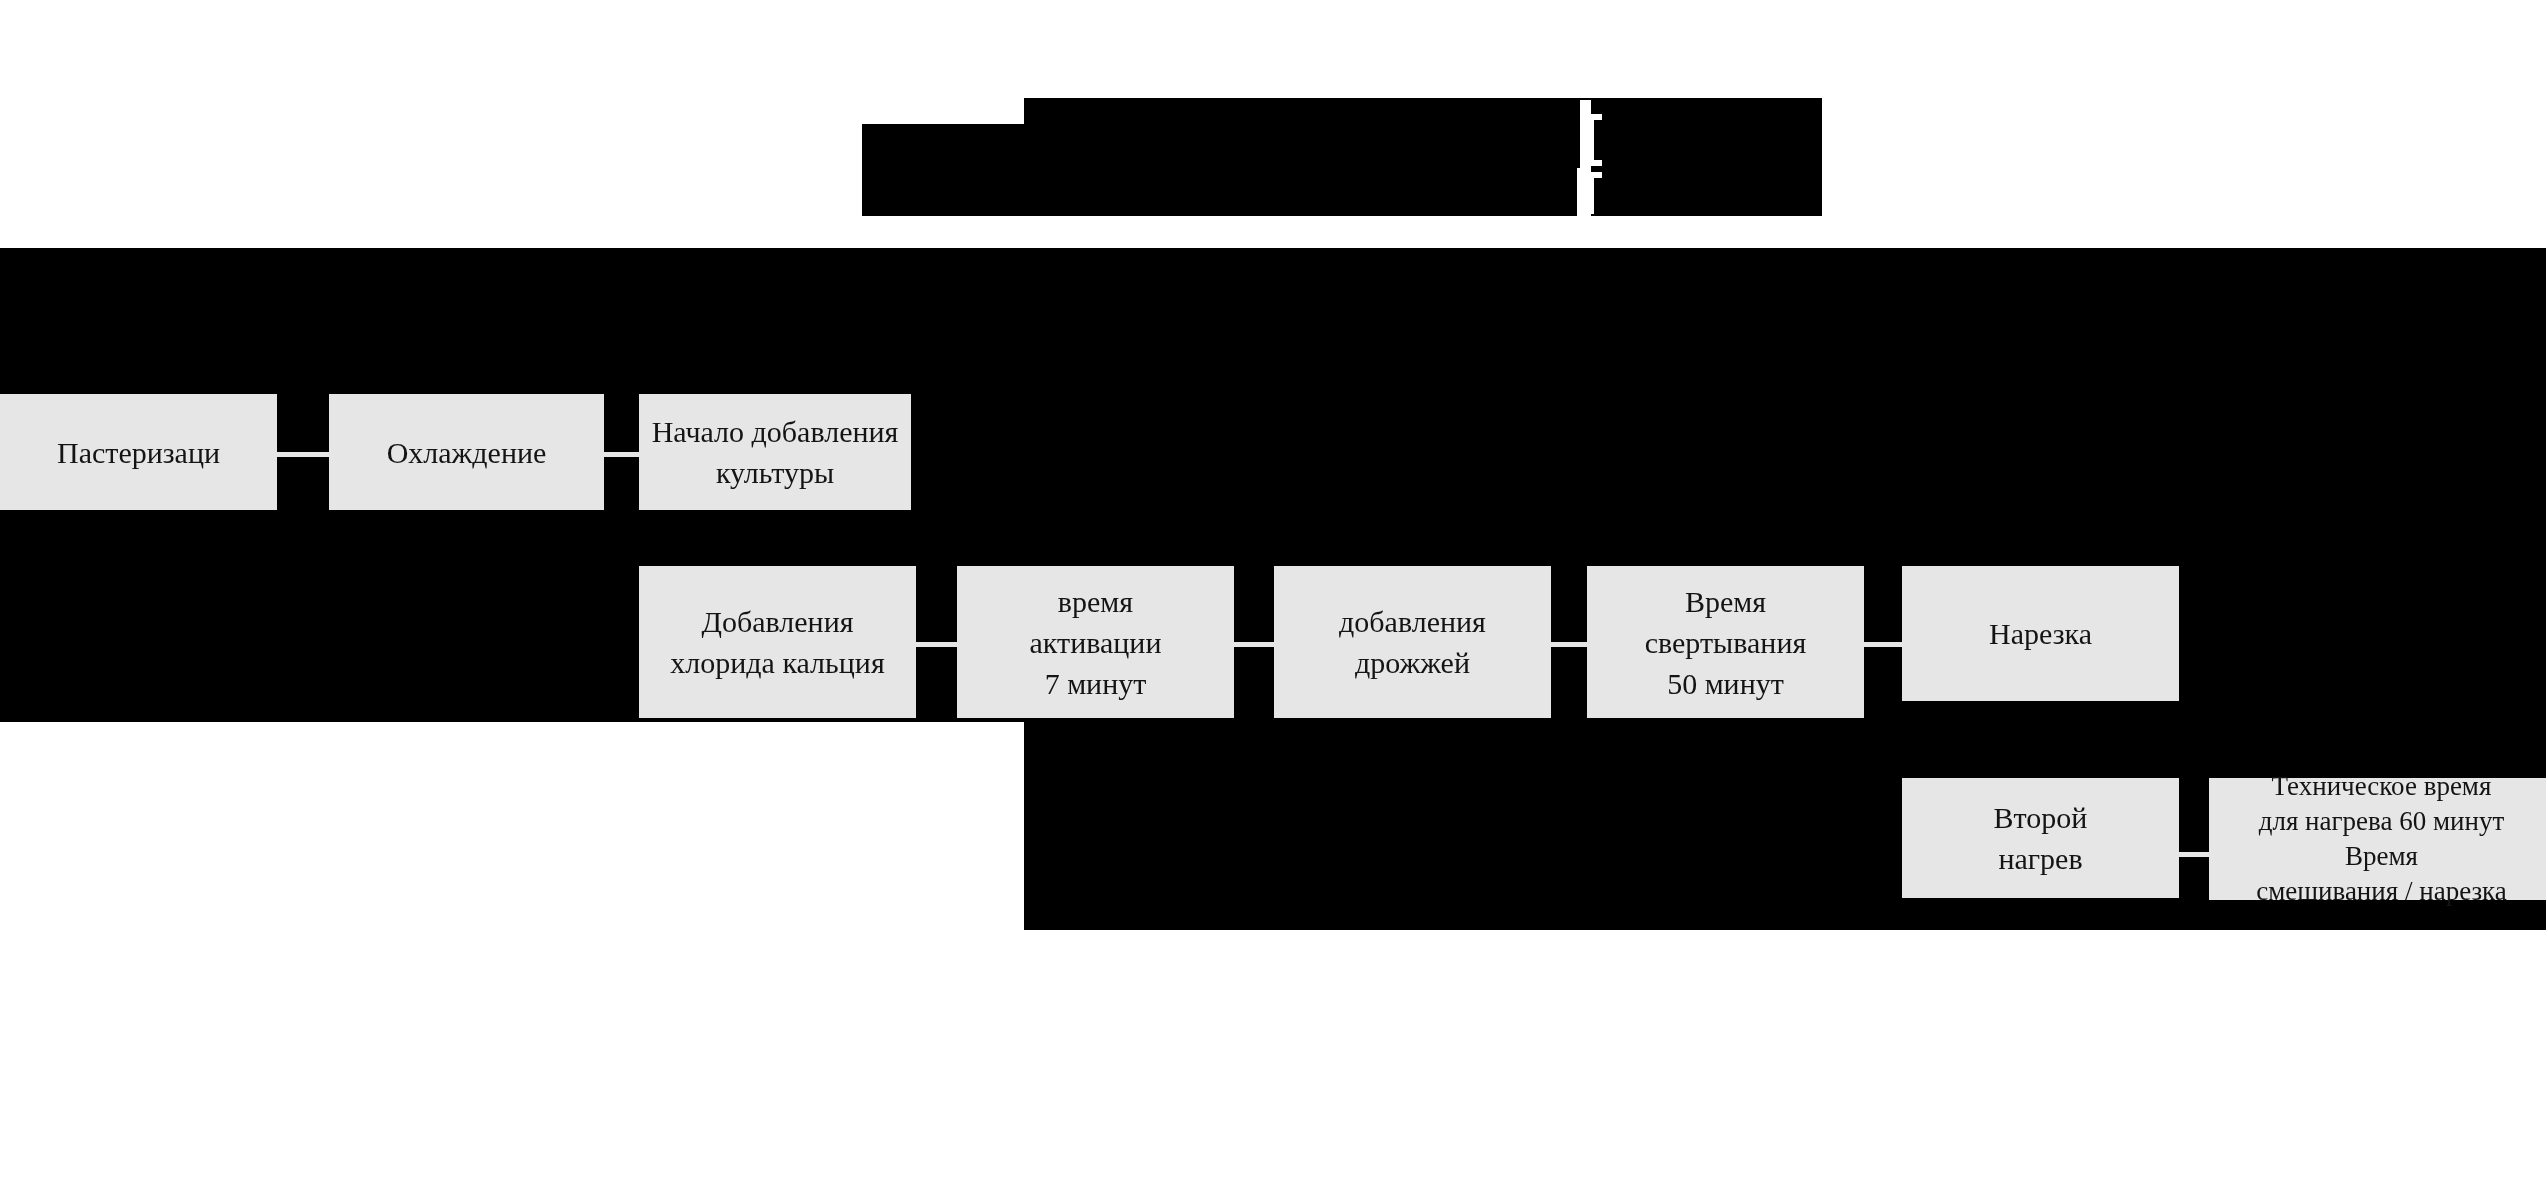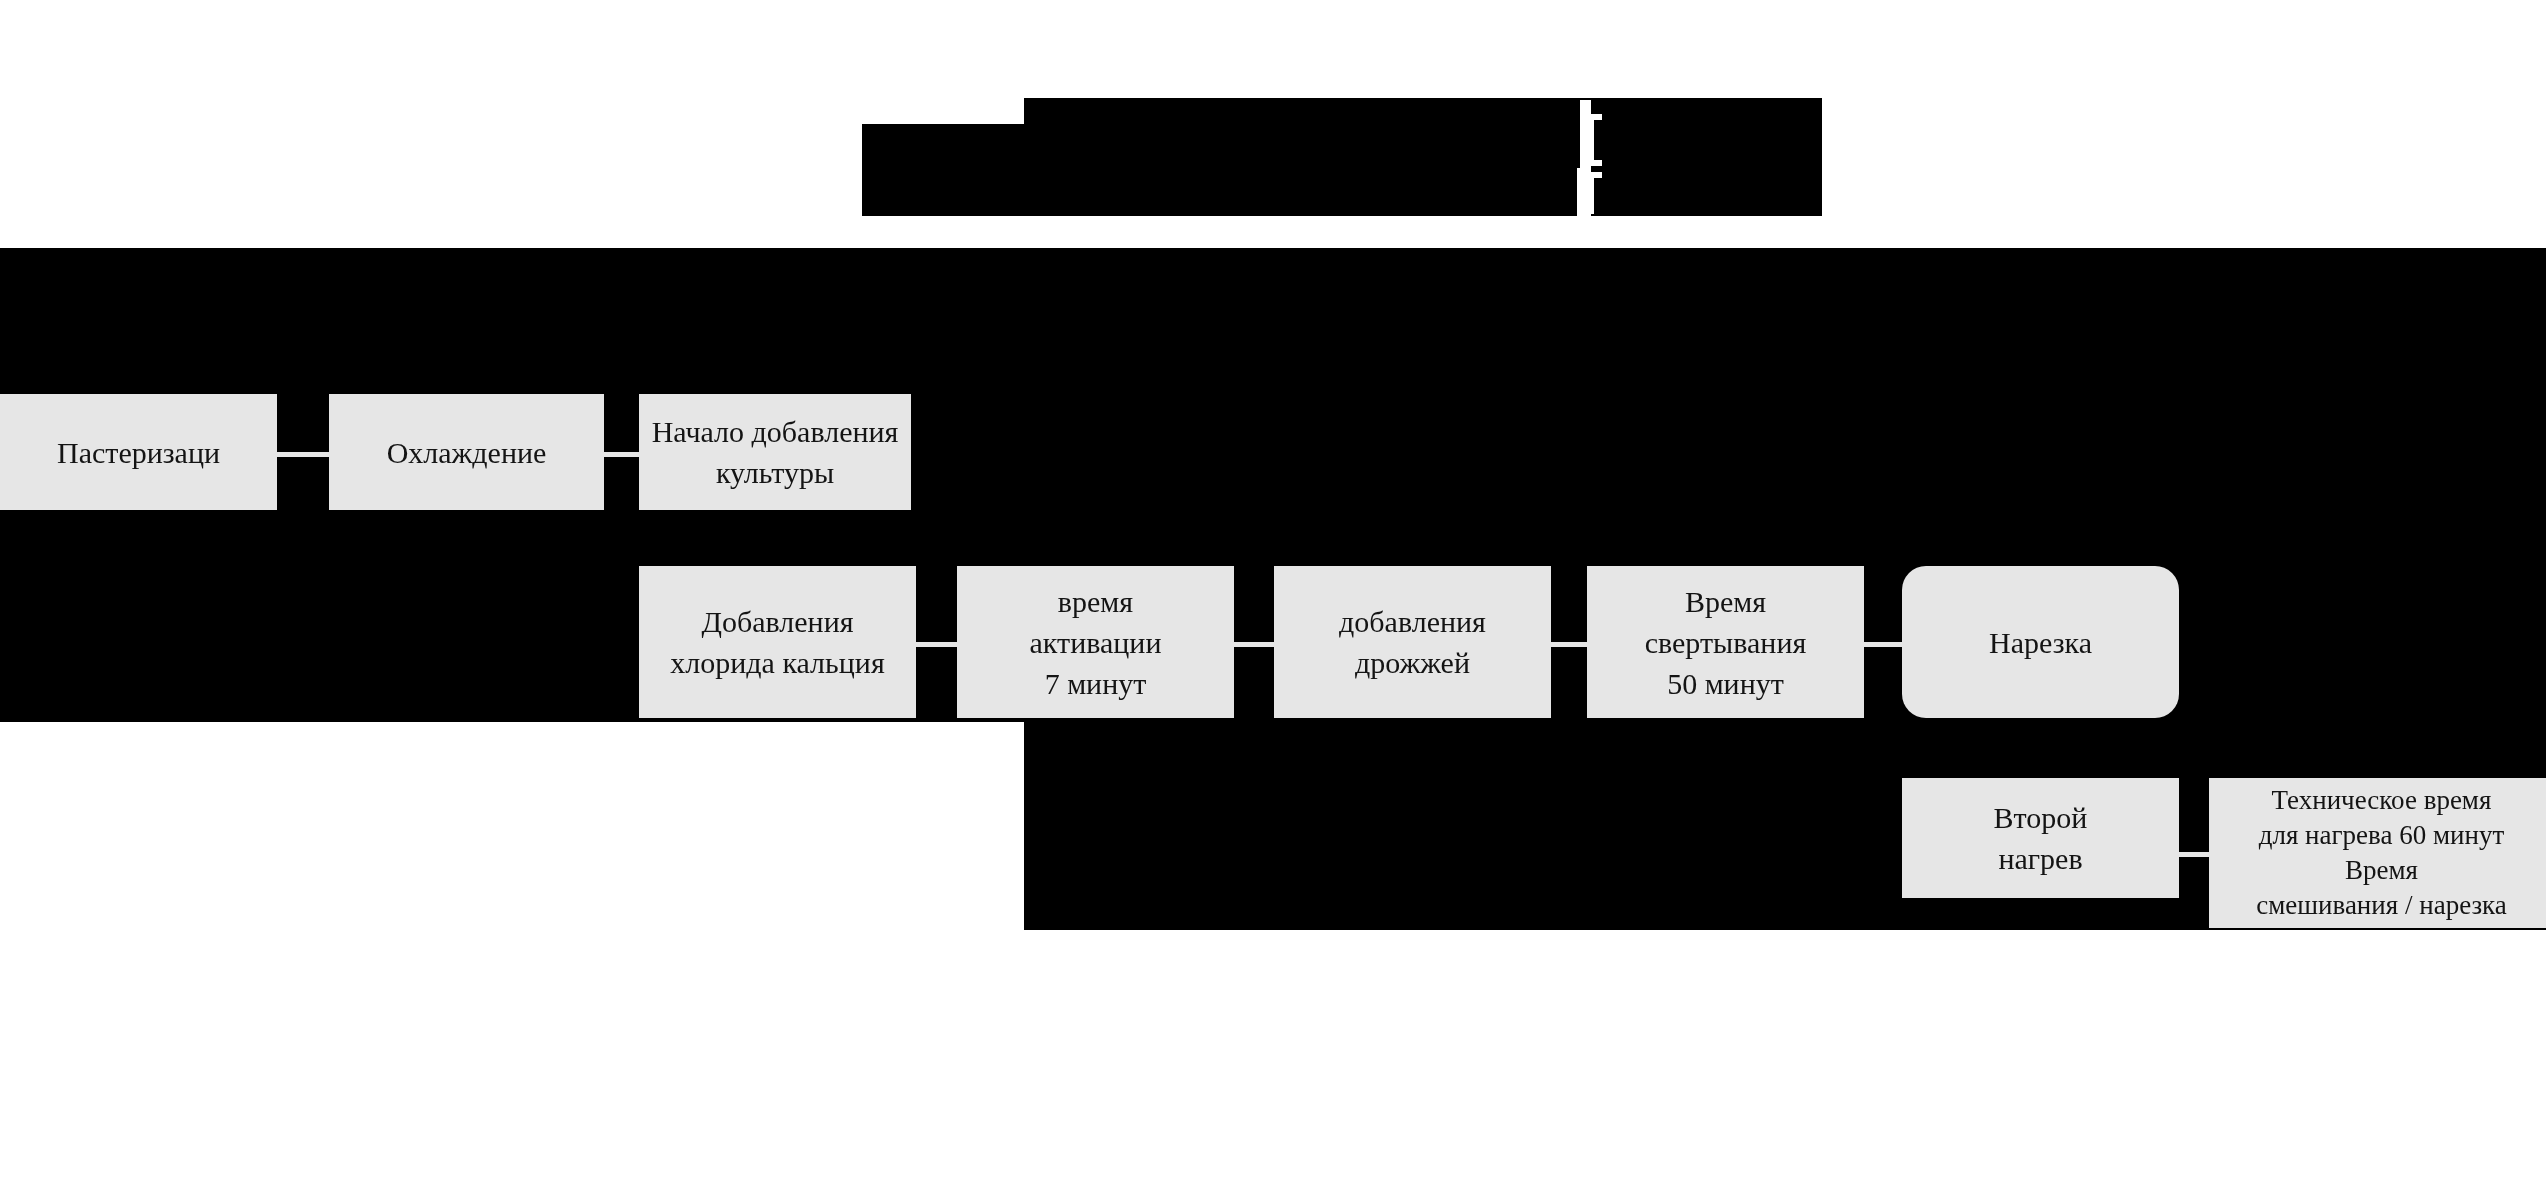--- a/index.html
+++ b/index.html
@@ -147,22 +147,22 @@
   <div class="node" style="left:639px;  top:566px; width:277px; height:152px;">Добавления
 хлорида кальция</div>
   <div class="node" style="left:957px;  top:566px; width:277px; height:152px;">время
 активации
 7 минут</div>
   <div class="node" style="left:1274px; top:566px; width:277px; height:152px;">добавления
 дрожжей</div>
   <div class="node" style="left:1587px; top:566px; width:277px; height:152px;">Время
 свертывания
 50 минут</div>
-  <div class="node" style="left:1902px; top:566px; width:277px; height:152px;border-radius:24px;">Нарезка</div>
+  <div class="node" style="left:1902px; top:566px; width:277px; height:135px;">Нарезка</div>
 
   <div class="node" style="left:1902px; top:778px; width:277px; height:120px;">Второй
 нагрев</div>
-  <div class="node small" style="left:2209px; top:778px; width:337px; height:150px;padding-left:16px;">Техническое время
+  <div class="node small" style="left:2209px; top:778px; width:337px; height:122px;padding-left:16px;">Техническое время
 для нагрева 60 минут
 Время
 смешивания / нарезка</div>
 
 </div>
 
 </body></html>

